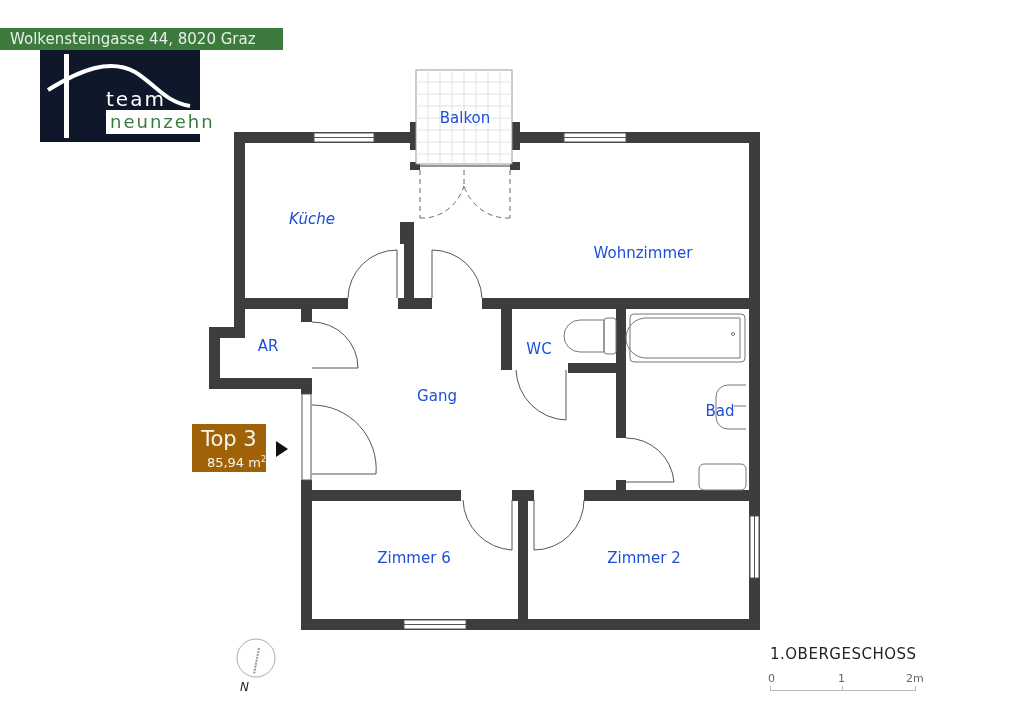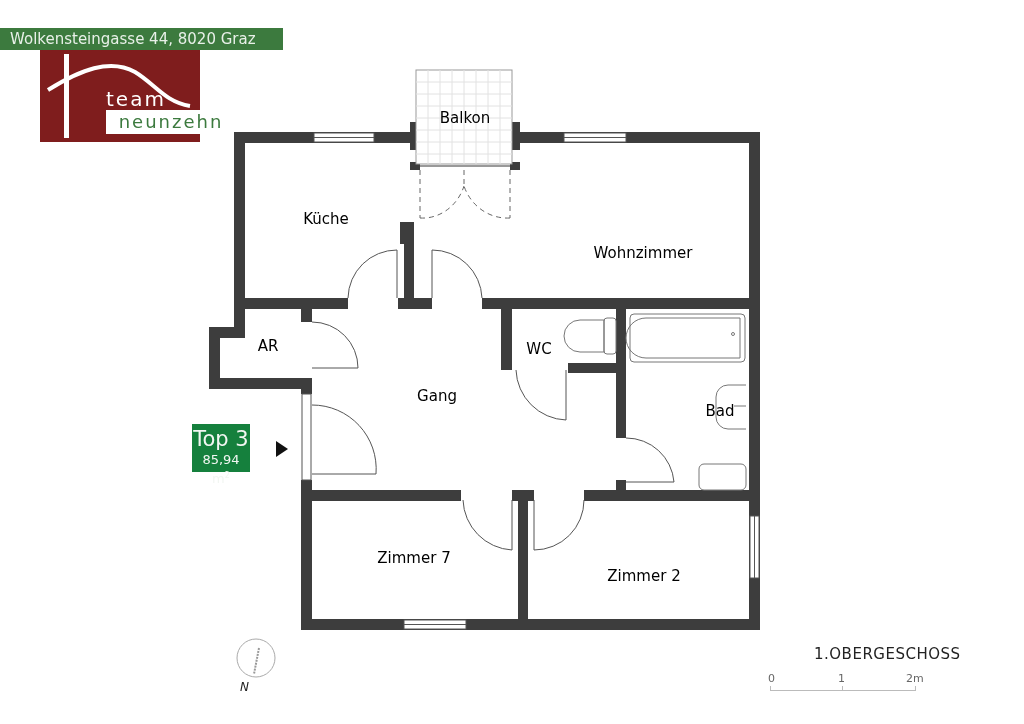--- a/index.html
+++ b/index.html
@@ -1,29 +1,29 @@
 <!DOCTYPE html>
 <html><head>
 <meta charset="utf-8">
 <style>
   html, body { margin:0; padding:0; background:#ffffff; }
   body { width:1024px; height:724px; position:relative; overflow:hidden; font-family:"DejaVu Sans", sans-serif; }
   .address-bar { position:absolute; left:0; top:28px; width:283px; height:22px; background:#3c7a3e; color:#e8f0e8; font-size:15px; line-height:22px; padding-left:10px; box-sizing:border-box; white-space:nowrap; overflow:hidden; }
-  .logo { position:absolute; left:40px; top:50px; width:160px; height:92px; background:#7f1d1d; }
+  .logo { position:absolute; left:40px; top:50px; width:160px; height:92px; background:#0f172a; }
   .logo svg { position:absolute; left:0; top:0; }
   .logo-team { position:absolute; left:66px; top:37px; color:#fff; font-size:20px; letter-spacing:2px; font-family:"DejaVu Sans", sans-serif; }
-  .logo-neunzehn { position:absolute; left:66px; top:60px; width:126px; height:24px; background:#fff; color:#3c7a3e; font-size:18px; letter-spacing:2px; line-height:24px; padding-left:4px; box-sizing:border-box; font-family:"DejaVu Sans", sans-serif;text-align:center; }
+  .logo-neunzehn { position:absolute; left:66px; top:60px; width:126px; height:24px; background:#fff; color:#3c7a3e; font-size:18px; letter-spacing:2px; line-height:24px; padding-left:4px; box-sizing:border-box; font-family:"DejaVu Sans", sans-serif; }
   .plan { position:absolute; left:0; top:0; }
-  .room-label { position:absolute; font-size:15px; color:#000000; white-space:nowrap; transform:translate(-50%,-50%); font-family:"DejaVu Sans", sans-serif; }
-  .unit-badge { position:absolute; left:192px; top:424px; width:58px; height:48px; background:#15803d; color:#f2f6f2; text-align:center; }
+  .room-label { position:absolute; font-size:15px; color:#1d4ed8; white-space:nowrap; transform:translate(-50%,-50%); font-family:"DejaVu Sans", sans-serif; }
+  .unit-badge { position:absolute; left:192px; top:424px; width:74px; height:48px; background:#a16207; color:#f2f6f2; text-align:center; }
   .unit-name { font-size:21px; line-height:26px; display:block; margin-top:2px; }
-  .unit-area { font-size:13px; line-height:16px; display:block; }
+  .unit-area { font-size:13px; line-height:16px; display:block;text-align:right; }
   .unit-area sup { font-size:8px; }
   .entry-arrow { position:absolute; left:276px; top:441px; width:0; height:0; border-top:8px solid transparent; border-bottom:8px solid transparent; border-left:12px solid #111; }
-  .floor-label { position:absolute; left:814px; top:645px; font-size:15px; color:#222; letter-spacing:0.5px; }
+  .floor-label { position:absolute; left:770px; top:645px; font-size:15px; color:#222; letter-spacing:0.5px; }
   .scale { position:absolute; left:768px; top:672px; width:150px; height:24px; }
   .scale span { position:absolute; top:0; font-size:11px; color:#666; }
   .scale .bar { position:absolute; left:2px; top:18px; width:146px; height:1px; background:#bbb; }
   .scale .tick { position:absolute; top:14px; width:1px; height:5px; background:#bbb; }
   .compass { position:absolute; left:236px; top:638px; width:40px; height:40px; }
   .compass-n { position:absolute; left:240px; top:680px; font-size:12px; font-style:italic; color:#222; }
 </style>
 </head>
 <body>
 
@@ -148,28 +148,28 @@
     <circle cx="733" cy="334" r="1.5"></circle>
 
     <path d="M746 385 L728 385 A 12 12 0 0 0 716 397 L716 417 A 12 12 0 0 0 728 429 L746 429"></path>
     <line x1="734" y1="406" x2="746" y2="406"></line>
 
     <rect x="699" y="464" width="47" height="26" rx="5"></rect>
   </g>
 </svg>
 
 <div class="room-label" style="left:465px; top:118px;">Balkon</div>
-<div class="room-label" style="left:326px; top:219px;">Küche</div>
+<div class="room-label" style="left:312px; top:219px;font-style:italic;">Küche</div>
 <div class="room-label" style="left:643px; top:219px;margin-top:34px;">Wohnzimmer</div>
 <div class="room-label" style="left:268px; top:346px;">AR</div>
 <div class="room-label" style="left:539px; top:337px;margin-top:12px;">WC</div>
 <div class="room-label" style="left:437px; top:396px;">Gang</div>
 <div class="room-label" style="left:676px; top:411px;margin-left:44px;">Bad</div>
-<div class="room-label" style="left:414px; top:558px;">Zimmer 7</div>
-<div class="room-label" style="left:644px; top:576px;">Zimmer 2</div>
+<div class="room-label" style="left:414px; top:558px;">Zimmer 6</div>
+<div class="room-label" style="left:644px; top:558px;">Zimmer 2</div>
 
 <div class="unit-badge">
   <span class="unit-name">Top 3</span>
   <span class="unit-area"><span>85,94 m</span><sup>2</sup></span>
 </div>
 <div class="entry-arrow"></div>
 
 <div class="floor-label">1.OBERGESCHOSS</div>
 <div class="scale">
   <span style="left:0;">0</span>

